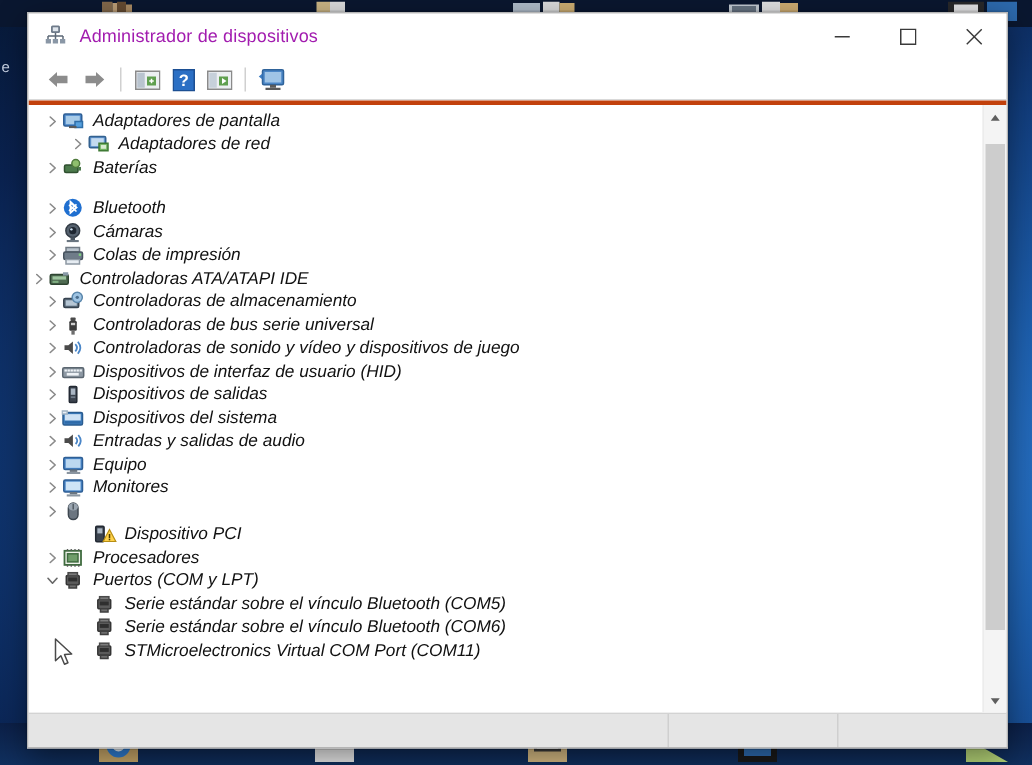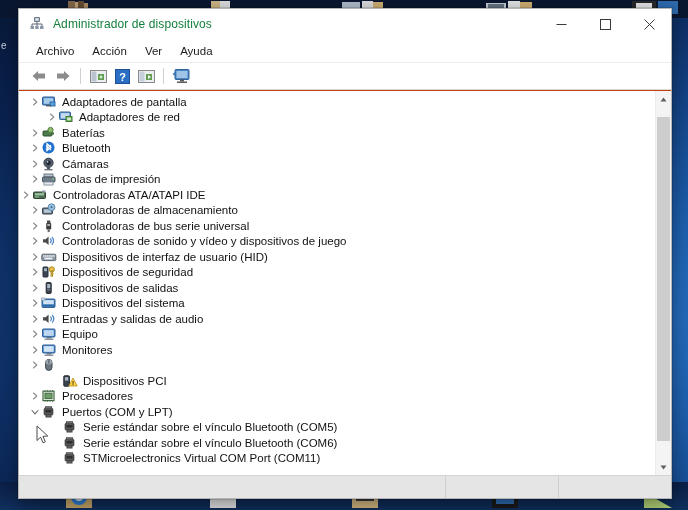--- a/index.html
+++ b/index.html
@@ -35,21 +35,21 @@
   }
   
   #titlebar{
     height:30px;min-height:30px;background:#ffffff;
     display:flex;align-items:center;
     border-bottom:1px solid #ffffff;
     position:relative;
   }
   #title-icon{width:16px;height:16px;margin-left:10px;margin-right:8px;position:relative;flex:none;}
   #title-text{
-    font-size:12px;color:#15803d;letter-spacing:.1px;
+    font-size:12px;color:#a21caf;letter-spacing:.1px;
     white-space:nowrap;
   }
   .wbtns{margin-left:auto;display:flex;height:30px;}
   .wbtn{width:44px;height:30px;display:flex;align-items:center;justify-content:center;}
   .wbtn svg{display:block;}
 
   
   #menubar{
     height:22px;min-height:22px;background:#ffffff;
     display:flex;align-items:center;padding-left:8px;
@@ -64,21 +64,22 @@
     height:26px;min-height:26px;background:#ffffff;
     display:flex;align-items:center;padding-left:9px;gap:2px;
     border-bottom:1px solid #d9d9d9;
   }
   .tb{width:22px;height:22px;display:flex;align-items:center;justify-content:center;position:relative;}
   .tb-sep{width:1px;height:16px;background:#d0d0d0;margin:0 4px;}
 
   
   #content{
     flex:1;display:flex;background:#ffffff;position:relative;overflow:hidden;
-    border-top:1px solid #c2410c;
+    border-top:3px solid #c2410c;
+    font-style:italic;
   }
   #tree{
     flex:1;position:relative;overflow:hidden;padding-top:3px;
   }
   .row{
     height:15.5px;display:flex;align-items:center;white-space:nowrap;
     font-size:11.5px;color:#111;
   }
   .chev{
     width:13px;min-width:13px;display:flex;align-items:center;justify-content:center;
@@ -216,26 +217,20 @@
       </div>
       <div class="wbtn">
         <svg width="11" height="11" viewBox="0 0 11 11">
             <line x1="0.5" y1="0.5" x2="10.5" y2="10.5" stroke="#3a3a3a" stroke-width="1"></line>
             <line x1="10.5" y1="0.5" x2="0.5" y2="10.5" stroke="#3a3a3a" stroke-width="1"></line>
           </svg>
       </div>
     </div>
   </div>
 
-  <div id="menubar">
-    <div class="menu-item">Archivo</div>
-    <div class="menu-item">Acción</div>
-    <div class="menu-item">Ver</div>
-    <div class="menu-item">Ayuda</div>
-  </div>
 
   <div id="toolbar">
     <div class="tb">
       <svg width="18" height="16" viewBox="0 0 18 16">
         <path d="M8 3 L2.5 8 L8 13 L8 10.5 L15 10.5 L15 5.5 L8 5.5 Z" fill="#8c8c8c"></path>
       </svg>
     </div>
     <div class="tb">
       <svg width="18" height="16" viewBox="0 0 18 16">
         <path d="M10 3 L15.5 8 L10 13 L10 10.5 L3 10.5 L3 5.5 L10 5.5 Z" fill="#8c8c8c"></path>
@@ -312,21 +307,21 @@
               <path d="M2.5 1 L5.8 4 L2.5 7" fill="none" stroke="#8a8a8a" stroke-width="1.1" stroke-linecap="round" stroke-linejoin="round"></path>
             </svg>
           </span>
           <span class="ico"><svg width="16" height="14" viewBox="0 0 16 14">
               <rect x="2" y="5" width="9" height="5" rx="1" fill="#4c7a4c" stroke="#2f4f2f"></rect>
               <rect x="11" y="6.3" width="2" height="2.4" fill="#4c7a4c"></rect>
               <circle cx="9.5" cy="4" r="2.6" fill="#8fbf6e" stroke="#4f7a3c"></circle>
             </svg></span>
           <span class="lbl">Baterías</span>
         </div>
-        <div class="row" style="padding-left: 9px;">
+        <div class="row" style="padding-left: 9px; margin-top: 12px;">
           <span class="chev">
             <svg width="8" height="8" viewBox="0 0 8 8">
               <path d="M2.5 1 L5.8 4 L2.5 7" fill="none" stroke="#8a8a8a" stroke-width="1.1" stroke-linecap="round" stroke-linejoin="round"></path>
             </svg>
           </span>
           <span class="ico"><svg width="16" height="14" viewBox="0 0 16 14">
               <circle cx="7.5" cy="6.5" r="6" fill="#1f6fd0"></circle>
               <path d="M6 3.2 L10 6.3 L6 9.8 L6 2.6 L10 6.3" fill="none" stroke="#ffffff" stroke-width="1.2"></path>
               <path d="M5 4.6 L10 9 M5 8.6 L10 4.2" stroke="#ffffff" stroke-width="1.1"></path>
             </svg></span>
@@ -434,35 +429,20 @@
             </svg></span>
           <span class="lbl">Dispositivos de interfaz de usuario (HID)</span>
         </div>
         <div class="row" style="padding-left: 9px;">
           <span class="chev">
             <svg width="8" height="8" viewBox="0 0 8 8">
               <path d="M2.5 1 L5.8 4 L2.5 7" fill="none" stroke="#8a8a8a" stroke-width="1.1" stroke-linecap="round" stroke-linejoin="round"></path>
             </svg>
           </span>
           <span class="ico"><svg width="16" height="14" viewBox="0 0 16 14">
-              <rect x="2" y="2" width="5" height="10" rx="0.8" fill="#3d4652" stroke="#242c36"></rect>
-              <rect x="3" y="3.2" width="3" height="3" fill="#9fb0c2"></rect>
-              <circle cx="10.8" cy="4.4" r="2.6" fill="#e9c34a" stroke="#a8862a"></circle>
-              <rect x="10.1" y="5.8" width="1.4" height="5.4" fill="#e9c34a" stroke="#a8862a"></rect>
-              <rect x="11.4" y="8" width="1.8" height="1.2" fill="#e9c34a"></rect>
-            </svg></span>
-          <span class="lbl">Dispositivos de seguridad</span>
-        </div>
-        <div class="row" style="padding-left: 9px;">
-          <span class="chev">
-            <svg width="8" height="8" viewBox="0 0 8 8">
-              <path d="M2.5 1 L5.8 4 L2.5 7" fill="none" stroke="#8a8a8a" stroke-width="1.1" stroke-linecap="round" stroke-linejoin="round"></path>
-            </svg>
-          </span>
-          <span class="ico"><svg width="16" height="14" viewBox="0 0 16 14">
               <rect x="5.2" y="1.6" width="5" height="10.8" rx="0.8" fill="#3b434e" stroke="#222933"></rect>
               <rect x="6.2" y="3" width="3" height="4.2" fill="#aab6c3"></rect>
               <rect x="6.2" y="8.2" width="3" height="1.2" fill="#6f7b88"></rect>
             </svg></span>
           <span class="lbl">Dispositivos de salidas</span>
         </div>
         <div class="row" style="padding-left: 9px;">
           <span class="chev">
             <svg width="8" height="8" viewBox="0 0 8 8">
               <path d="M2.5 1 L5.8 4 L2.5 7" fill="none" stroke="#8a8a8a" stroke-width="1.1" stroke-linecap="round" stroke-linejoin="round"></path>
@@ -531,21 +511,21 @@
         </div>
         <div class="row" style="padding-left: 30px;">
           <span class="chev"></span>
           <span class="ico"><svg width="16" height="14" viewBox="0 0 16 14">
               <rect x="1.8" y="1.8" width="5.6" height="10.4" rx="0.8" fill="#3b434e" stroke="#222933"></rect>
               <rect x="2.9" y="3.2" width="3.4" height="3.4" fill="#aab6c3"></rect>
               <polygon points="11,4 15.2,12 6.8,12" fill="#ffd24a" stroke="#b78e14" stroke-width="0.8"></polygon>
               <rect x="10.5" y="7" width="1" height="2.8" fill="#4a3a00"></rect>
               <rect x="10.5" y="10.2" width="1" height="1" fill="#4a3a00"></rect>
             </svg></span>
-          <span class="lbl">Dispositivos PCI</span>
+          <span class="lbl">Dispositivo PCI</span>
         </div>
         <div class="row" style="padding-left: 9px;">
           <span class="chev">
             <svg width="8" height="8" viewBox="0 0 8 8">
               <path d="M2.5 1 L5.8 4 L2.5 7" fill="none" stroke="#8a8a8a" stroke-width="1.1" stroke-linecap="round" stroke-linejoin="round"></path>
             </svg>
           </span>
           <span class="ico"><svg width="16" height="14" viewBox="0 0 16 14">
               <rect x="2" y="2.2" width="11" height="9.4" fill="#eef2ea" stroke="#3f6b3f" stroke-width="1.2"></rect>
               <rect x="4" y="4.2" width="7" height="5.4" fill="#6f9d6a" stroke="#3f6b3f"></rect>

